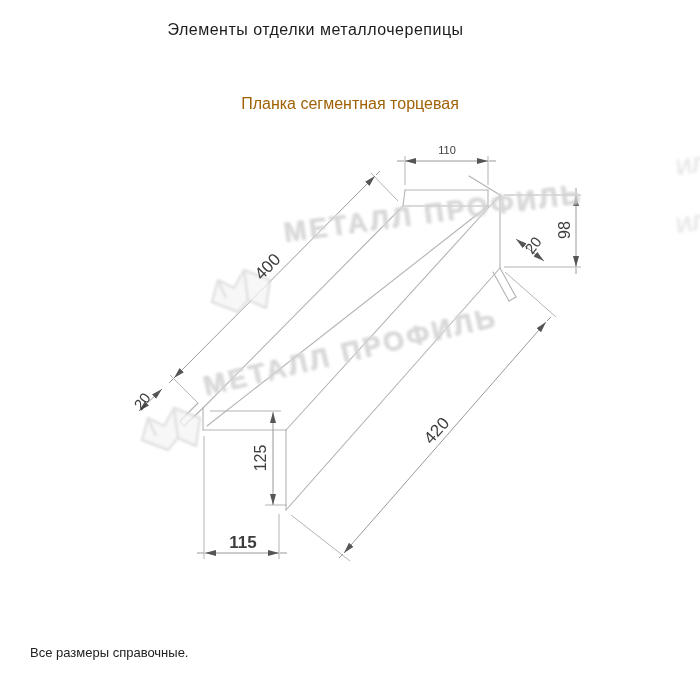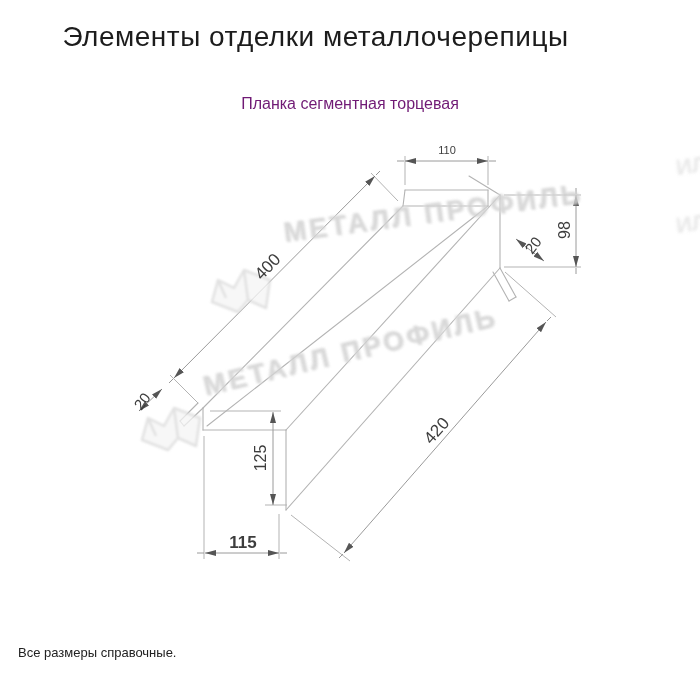--- a/index.html
+++ b/index.html
@@ -4,28 +4,28 @@
 <style>
   html,body{margin:0;padding:0;}
   body{
     width:700px;height:700px;position:relative;overflow:hidden;
     background:#ffffff;
     font-family:"Liberation Sans","DejaVu Sans",sans-serif;
   }
   .abs{position:absolute;}
   .page-title{
     width:631px;text-align:center;top:21px;left:0;
-    font-size:28px;font-weight:400;color:#1c1c1c;letter-spacing:0.5px;
+    font-size:16px;font-weight:400;color:#1c1c1c;letter-spacing:0.5px;
   }
   .product-name{
     width:700px;text-align:center;top:94px;left:0;
-    font-size:16px;color:#701a75;line-height:19px;
+    font-size:16px;color:#a16207;line-height:19px;
   }
   .footer-notes{
-    left:18px;top:643px;font-size:13px;color:#222;line-height:20px;
+    left:30px;top:643px;font-size:13px;color:#222;line-height:20px;
   }
   svg.drawing{left:0;top:0;}
   .dim-label{
     font-size:16px;color:#3d3d3d;white-space:nowrap;
     transform:translate(-50%,-50%);
   }
   .wm{
     color:#cfcfcf;font-weight:700;white-space:nowrap;
     filter:blur(1.2px);opacity:0.8;
     text-shadow:1px 1px 0 #e6e6e6,-1px -1px 0 #f0f0f0;

